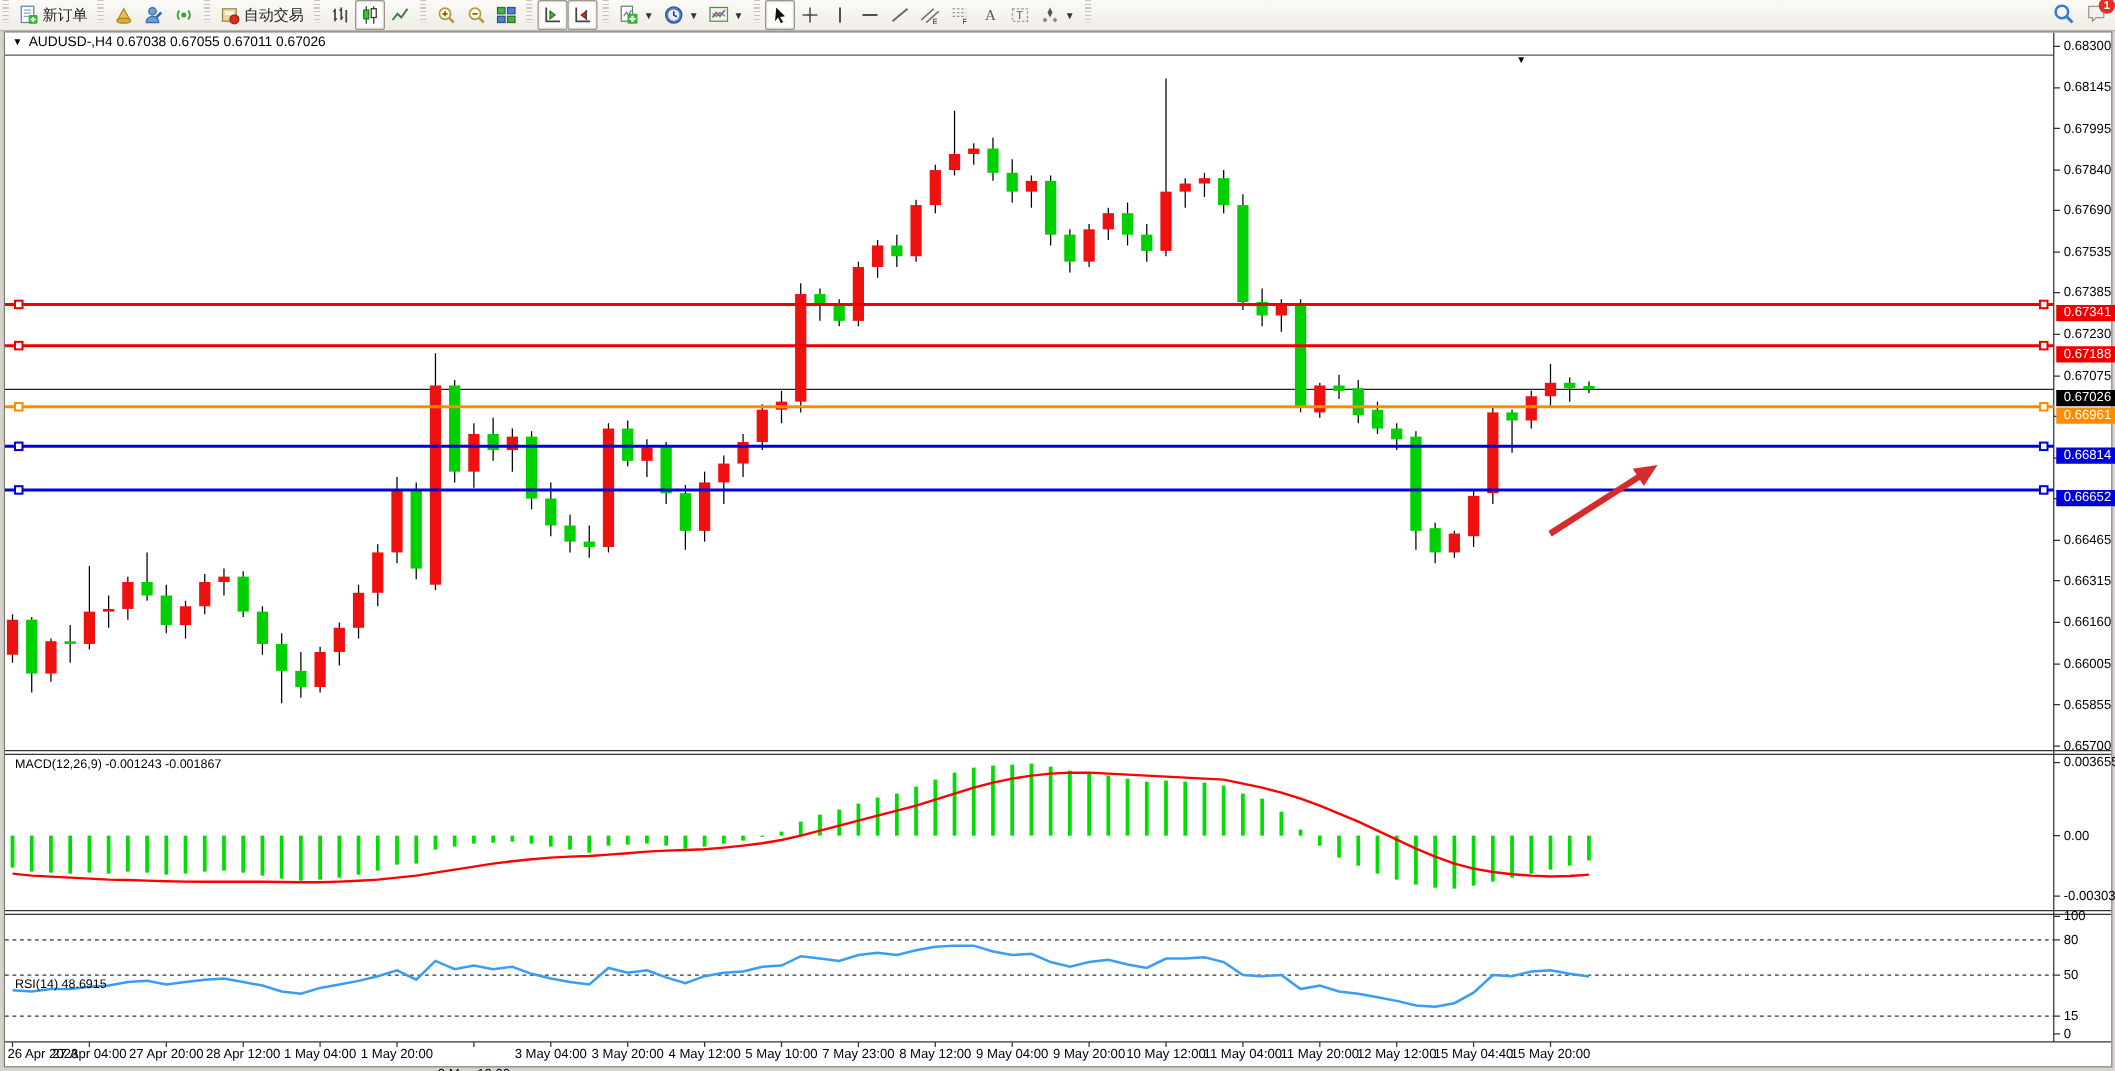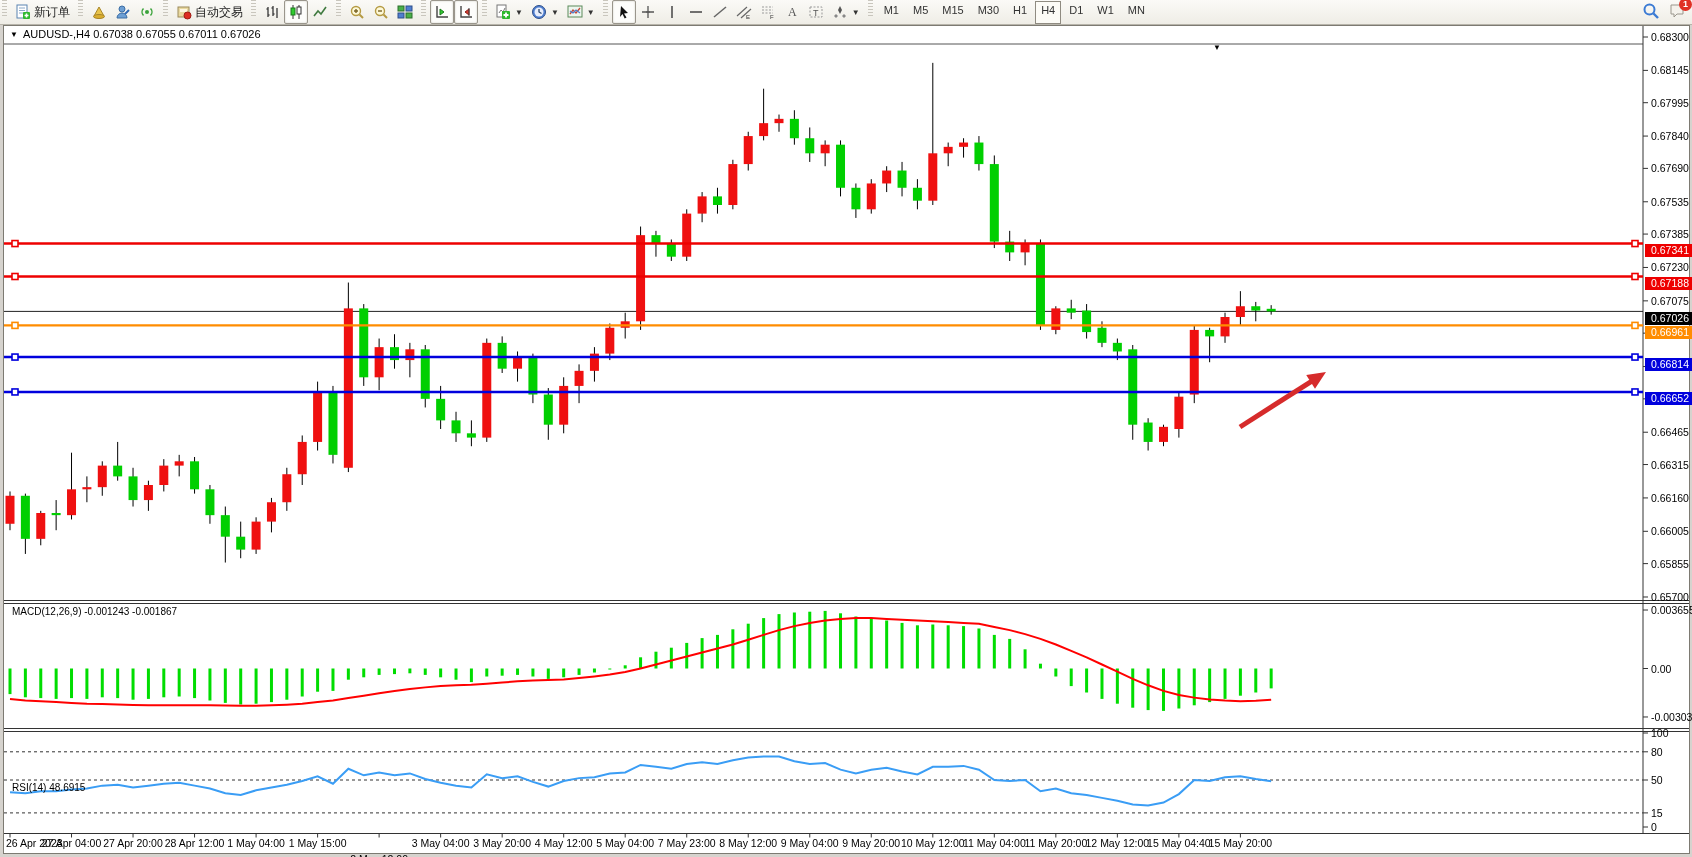--- a/index.html
+++ b/index.html
@@ -306,31 +306,20 @@
           <svg width="16" height="16">
             <path d="M8 2l2 4-2 4-2-4z" fill="#555"></path>
             <path d="M4 10l2 2-2 2-2-2z" fill="#888"></path>
             <path d="M12 10l2 2-2 2-2-2z" fill="#888"></path>
           </svg>
         </span>
         <span class="tb-dd">▼</span>
       </div>
     </div>
     <div class="tb-sep"></div>
-    <div class="tb-group">
-      <div class="tf-btn">M1</div>
-      <div class="tf-btn">M5</div>
-      <div class="tf-btn">M15</div>
-      <div class="tf-btn">M30</div>
-      <div class="tf-btn">H1</div>
-      <div class="tf-btn active">H4</div>
-      <div class="tf-btn">D1</div>
-      <div class="tf-btn">W1</div>
-      <div class="tf-btn">MN</div>
-    </div>
     <div id="tb-right">
       <span><svg width="18" height="18">
           <circle cx="7.5" cy="7.5" r="5" fill="none" stroke="#3b7bd4" stroke-width="2"></circle>
           <line x1="11.5" y1="11.5" x2="16" y2="16" stroke="#3b7bd4" stroke-width="2.4"></line>
         </svg></span>
       <span style="position: relative;"><svg width="18" height="18">
           <path d="M3 3h12v9H9l-3 3v-3H3z" fill="#f4f2ec" stroke="#9a968c"></path>
         </svg><span class="badge">1</span></span>
     </div>
   </div>
@@ -715,26 +704,26 @@
       <div class="ax-tag" style="top: 331.562px; background: rgb(0, 0, 221);">0.66814</div>
       <div class="ax-tag" style="top: 366.454px; background: rgb(0, 0, 221);">0.66652</div>
       <div class="ax-tag" style="top: 285.9px; background: rgb(0, 0, 0);">0.67026</div>
     </div>
   <div id="time-labels">
       <div class="t-label" style="left: 2px; top: 811px; text-align: left;">26 Apr 2023</div>
       <div class="t-label" style="left: 25.52px; top: 811px;">27 Apr 04:00</div>
       <div class="t-label" style="left: 87.04px; top: 811px;">27 Apr 20:00</div>
       <div class="t-label" style="left: 148.56px; top: 811px;">28 Apr 12:00</div>
       <div class="t-label" style="left: 210.08px; top: 811px;">1 May 04:00</div>
-      <div class="t-label" style="left: 271.6px; top: 811px;">1 May 15:00</div>
+      <div class="t-label" style="left: 271.6px; top: 811px;">1 May 20:00</div>
       <div class="t-label" style="left: 333.12px; top: 811px; margin-top: 16px;">2 May 12:00</div>
       <div class="t-label" style="left: 394.64px; top: 811px;">3 May 04:00</div>
       <div class="t-label" style="left: 456.16px; top: 811px;">3 May 20:00</div>
       <div class="t-label" style="left: 517.68px; top: 811px;">4 May 12:00</div>
-      <div class="t-label" style="left: 579.2px; top: 811px;">5 May 04:00</div>
+      <div class="t-label" style="left: 579.2px; top: 811px;">5 May 10:00</div>
       <div class="t-label" style="left: 640.72px; top: 811px;">7 May 23:00</div>
       <div class="t-label" style="left: 702.24px; top: 811px;">8 May 12:00</div>
       <div class="t-label" style="left: 763.76px; top: 811px;">9 May 04:00</div>
       <div class="t-label" style="left: 825.28px; top: 811px;">9 May 20:00</div>
       <div class="t-label" style="left: 886.8px; top: 811px;">10 May 12:00</div>
       <div class="t-label" style="left: 948.32px; top: 811px;">11 May 04:00</div>
       <div class="t-label" style="left: 1009.84px; top: 811px;">11 May 20:00</div>
       <div class="t-label" style="left: 1071.36px; top: 811px;">12 May 12:00</div>
       <div class="t-label" style="left: 1132.88px; top: 811px;">15 May 04:40</div>
       <div class="t-label" style="left: 1194.4px; top: 811px;">15 May 20:00</div>

